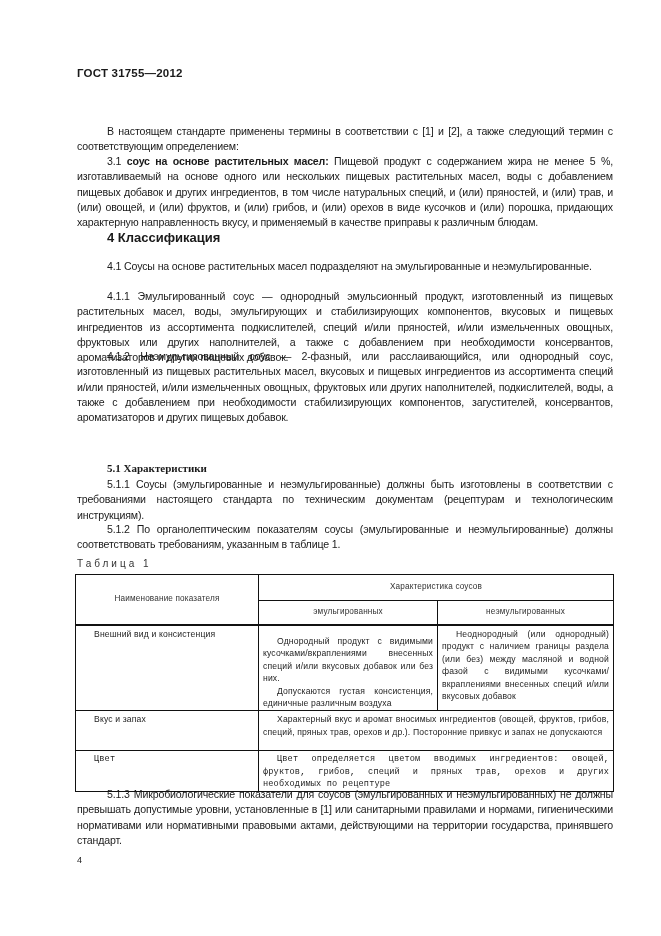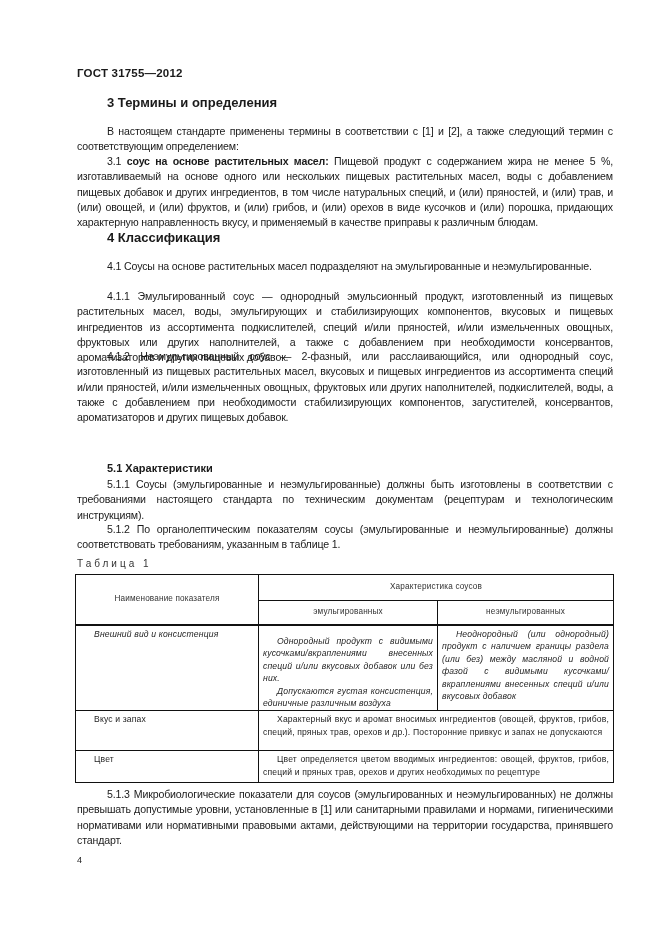--- a/index.html
+++ b/index.html
@@ -1,21 +1,21 @@
 <!DOCTYPE html>
 <html><head>
   <meta charset="utf-8">
   <style>
     html, body { margin: 0; padding: 0; background: #ffffff; }
     body { width: 661px; height: 936px; position: relative; overflow: hidden;
            font-family: "Liberation Sans", sans-serif; color: #1a1a1a; }
     .page { position: absolute; left: 0; top: 0; width: 622px; height: 936px; }
     .hdr { position: absolute; left: 77px; top: 67px; font-size: 11.5px; font-weight: bold; letter-spacing: 0.2px; }
     .h1 { position: absolute; left: 107px; font-size: 13px; font-weight: bold; }
-    .h2 { position: absolute; left: 107px; font-size: 11px; font-weight: bold; }
+    .h2 { position: absolute; left: 107px; font-size: 11px; font-weight: bold; font-family: Liberation Serif, serif; }
     .para { position: absolute; left: 77px; width: 536px; font-size: 10.6px; line-height: 15.3px;
             text-align: justify; text-indent: 30px; letter-spacing: -0.15px; }
     .para b { font-weight: bold; }
     .tcap { position: absolute; left: 77px; top: 558px; font-size: 10px; letter-spacing: 3px; color: #333; }
     table.t1 { position: absolute; left: 75px; top: 574px; width: 539px; border-collapse: collapse;
                font-size: 8.6px; line-height: 12.6px; color: #1e1e1e; letter-spacing: 0.15px; }
     table.t1 td { border: 1px solid #111; padding: 0 4px; vertical-align: top; }
     table.t1 .thick-bottom td { border-bottom: 2px solid #111; }
     .c1 { width: 174px; }
     .c2 { width: 170px; }
@@ -25,21 +25,20 @@
     .rowlabel { padding-left: 18px !important; padding-top: 2px !important; }
     .pagenum { position: absolute; left: 77px; top: 855px; font-size: 9px; }
   </style>
 </head>
 <body>
 
 <div class="page">
 
   <div class="hdr">ГОСТ 31755—2012</div>
 
-  <div class="h1" style="top:95px;">3  Термины и определения</div>
 
   <div class="para" style="top:124px;">В настоящем стандарте применены термины в соответствии с [1] и [2], а также следующий термин с соответствующим определением:</div>
 
   <div class="para" style="top:154px;">
     <span>3.1 </span><b>соус на основе растительных масел:</b><span> Пищевой продукт с содержанием жира не менее 5 %, изготавливаемый на основе одного или нескольких пищевых растительных масел, воды с добавлением пищевых добавок и других ингредиентов, в том числе натуральных специй, и (или) пряностей, и (или) трав, и (или) овощей, и (или) фруктов, и (или) грибов, и (или) орехов в виде кусочков и (или) порошка, придающих характерную направленность вкусу, и применяемый в качестве приправы к различным блюдам.</span>
   </div>
 
   <div class="h1" style="top:230px;">4  Классификация</div>
 
   <div class="para" style="top:259px;">4.1  Соусы на основе растительных масел подразделяют на эмульгированные и неэмульгированные.</div>
@@ -56,37 +55,37 @@
   <table class="t1">
     <tbody>
         <tr style="height:26px;">
       <td class="hc c1" rowspan="2" style="border-bottom:2px solid #111;">Наименование показателя</td>
       <td class="hc" colspan="2">Характеристика соусов</td>
     </tr>
     <tr class="thick-bottom" style="height:24px;">
       <td class="hc c2">эмульгированных</td>
       <td class="hc">неэмульгированных</td>
     </tr>
-    <tr style="height:72px;font-style:italic;">
+    <tr style="height:72px;">
       <td class="rowlabel">Внешний вид и консистенция</td>
       <td class="ind" style="padding-top:9px;">
         <p>Однородный продукт с видимыми кусочками/вкраплениями внесенных специй и/или вкусовых добавок или без них.</p>
         <p>Допускаются густая консистенция, единичные различным воздуха</p>
       </td>
       <td class="ind" style="padding-top:2px;">
         <p>Неоднородный (или однородный) продукт с наличием границы раздела (или без) между масляной и водной фазой с видимыми кусочками/вкраплениями внесенных специй и/или вкусовых добавок</p>
       </td>
     </tr>
     <tr style="height:40px;">
       <td class="rowlabel">Вкус и запах</td>
       <td class="ind" colspan="2" style="padding-top:2px;">
         <p>Характерный вкус и аромат вносимых ингредиентов (овощей, фруктов, грибов, специй, пряных трав, орехов и др.). Посторонние привкус и запах не допускаются</p>
       </td>
     </tr>
-    <tr style="height:32px;">
+    <tr style="height:32px;font-family:Liberation Mono, monospace;">
       <td class="rowlabel">Цвет</td>
       <td class="ind" colspan="2" style="padding-top:2px;">
         <p>Цвет определяется цветом вводимых ингредиентов: овощей, фруктов, грибов, специй и пряных трав, орехов и других необходимых по рецептуре</p>
       </td>
     </tr>
   </tbody>
     </table>
 
   <div class="para" style="top:787px;">5.1.3  Микробиологические показатели для соусов (эмульгированных и неэмульгированных) не должны превышать допустимые уровни, установленные в [1] или санитарными правилами и нормами, гигиеническими нормативами или нормативными правовыми актами, действующими на территории государства, принявшего стандарт.</div>
 

